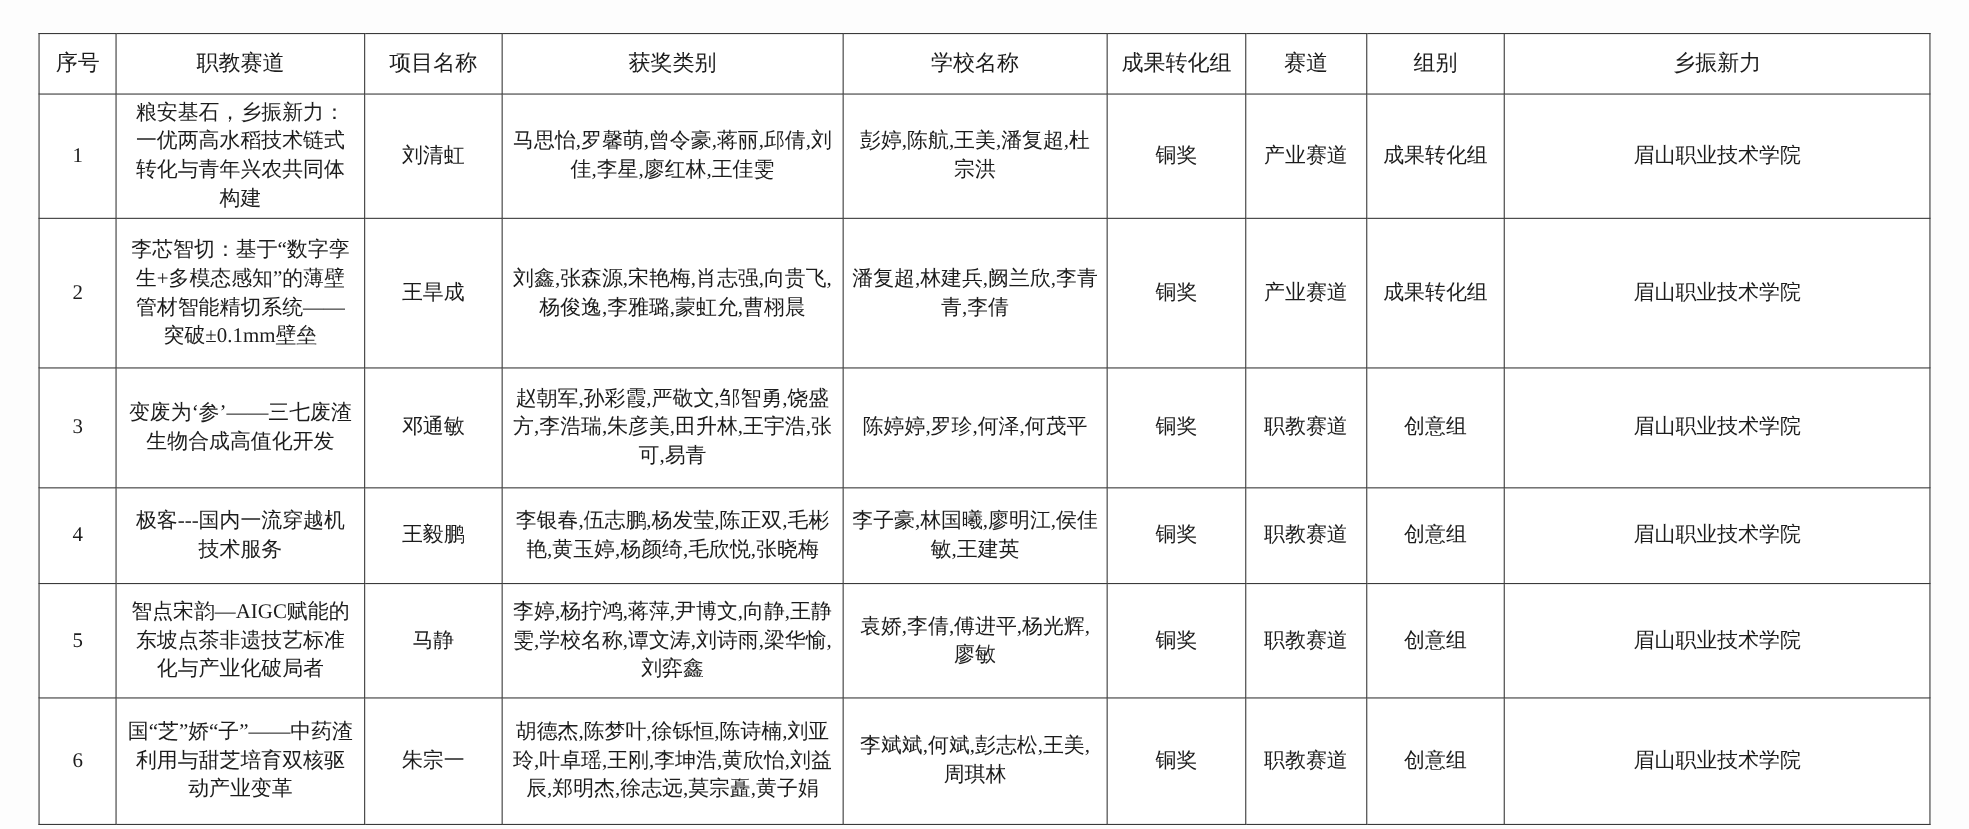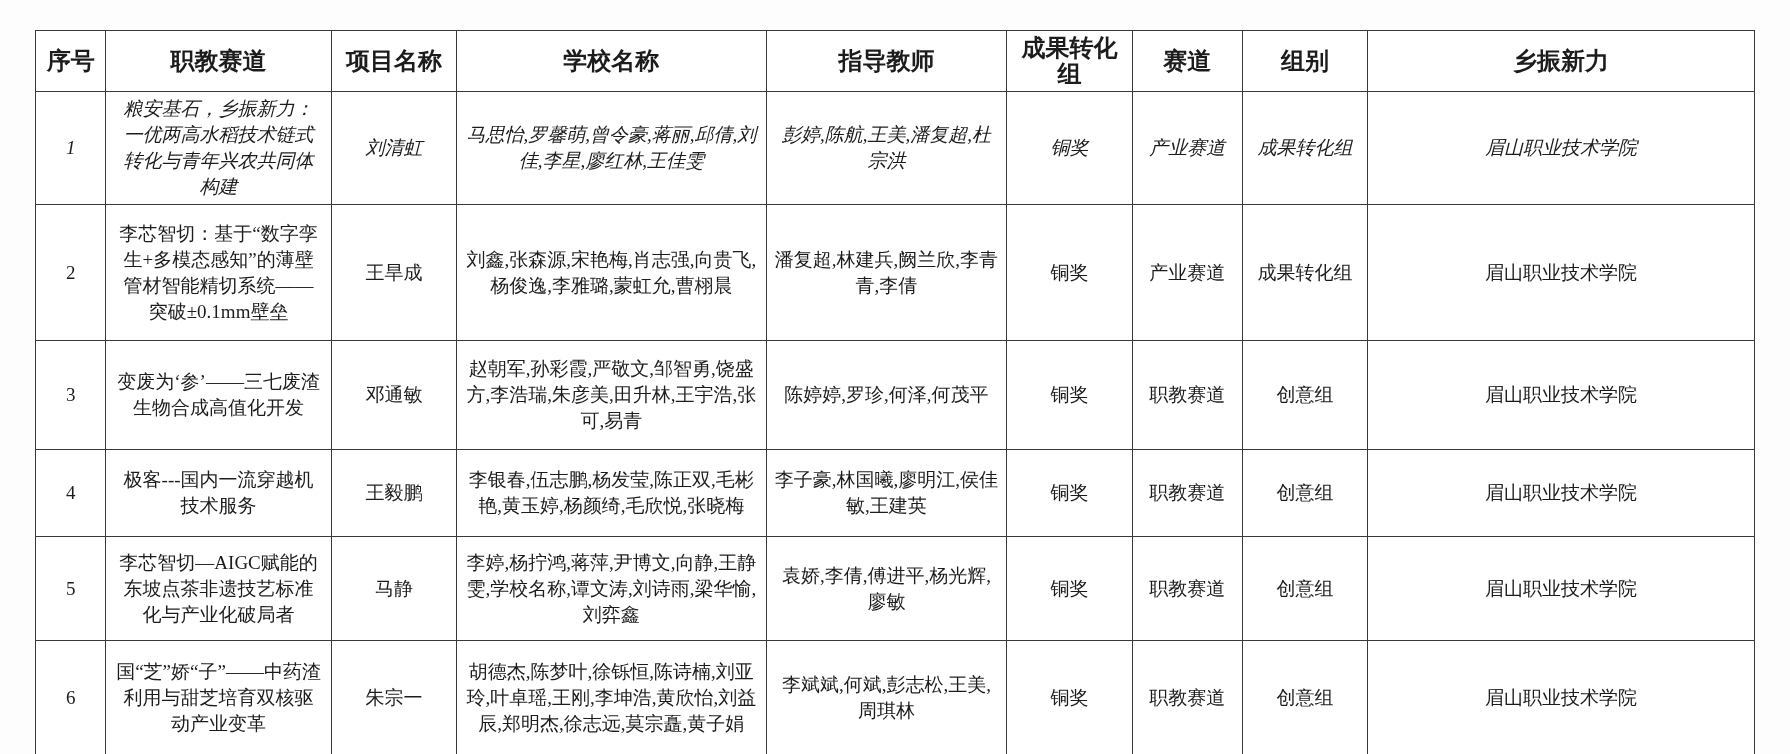--- a/index.html
+++ b/index.html
@@ -26,25 +26,25 @@
   table.award-table td {
     border: 1.6px solid #3a3a3a;
     text-align: center;
     vertical-align: middle;
     padding: 4px 8px;
     font-size: 19px;
     line-height: 26px;
     word-break: break-all;
   }
   table.award-table th {
-    font-weight: bold;
-    font-size: 24px;
+    font-weight: normal;
+    font-size: 20px;
     height: 46px;
   }
-  tr.r1 td { height: 98px; font-style: italic; }
+  tr.r1 td { height: 98px; }
   tr.r2 td { height: 127px; text-align: center; }
   tr.r3 td { height: 100px; }
   tr.r4 td { height: 78px; }
   tr.r5 td { height: 95px; }
   tr.r6 td { height: 106px; }
   col.c-idx    { width: 4.1%; }
   col.c-proj   { width: 13.1%; }
   col.c-lead   { width: 7.3%; }
   col.c-memb   { width: 18.0%; }
   col.c-teach  { width: 14.0%; }
@@ -67,22 +67,22 @@
         <col class="c-award">
         <col class="c-track">
         <col class="c-group">
         <col class="c-school">
     </colgroup>
     <thead>
       <tr>
         <th>序号</th>
         <th>职教赛道</th>
         <th>项目名称</th>
+        <th>获奖类别</th>
         <th>学校名称</th>
-        <th>指导教师</th>
         <th>成果转化组</th>
         <th>赛道</th>
         <th>组别</th>
         <th>乡振新力</th>
       </tr>
     </thead>
     <tbody>
       <tr class="r1">
         <td>1</td>
         <td>粮安基石，乡振新力：一优两高水稻技术链式转化与青年兴农共同体构建</td>
@@ -122,21 +122,21 @@
         <td>王毅鹏</td>
         <td>李银春,伍志鹏,杨发莹,陈正双,毛彬艳,黄玉婷,杨颜绮,毛欣悦,张晓梅</td>
         <td>李子豪,林国曦,廖明江,侯佳敏,王建英</td>
         <td>铜奖</td>
         <td>职教赛道</td>
         <td>创意组</td>
         <td>眉山职业技术学院</td>
       </tr>
       <tr class="r5">
         <td>5</td>
-        <td>李芯智切—AIGC赋能的东坡点茶非遗技艺标准化与产业化破局者</td>
+        <td>智点宋韵—AIGC赋能的东坡点茶非遗技艺标准化与产业化破局者</td>
         <td>马静</td>
         <td>李婷,杨拧鸿,蒋萍,尹博文,向静,王静雯,学校名称,谭文涛,刘诗雨,梁华愉,刘弈鑫</td>
         <td>袁娇,李倩,傅进平,杨光辉,廖敏</td>
         <td>铜奖</td>
         <td>职教赛道</td>
         <td>创意组</td>
         <td>眉山职业技术学院</td>
       </tr>
       <tr class="r6">
         <td>6</td>

